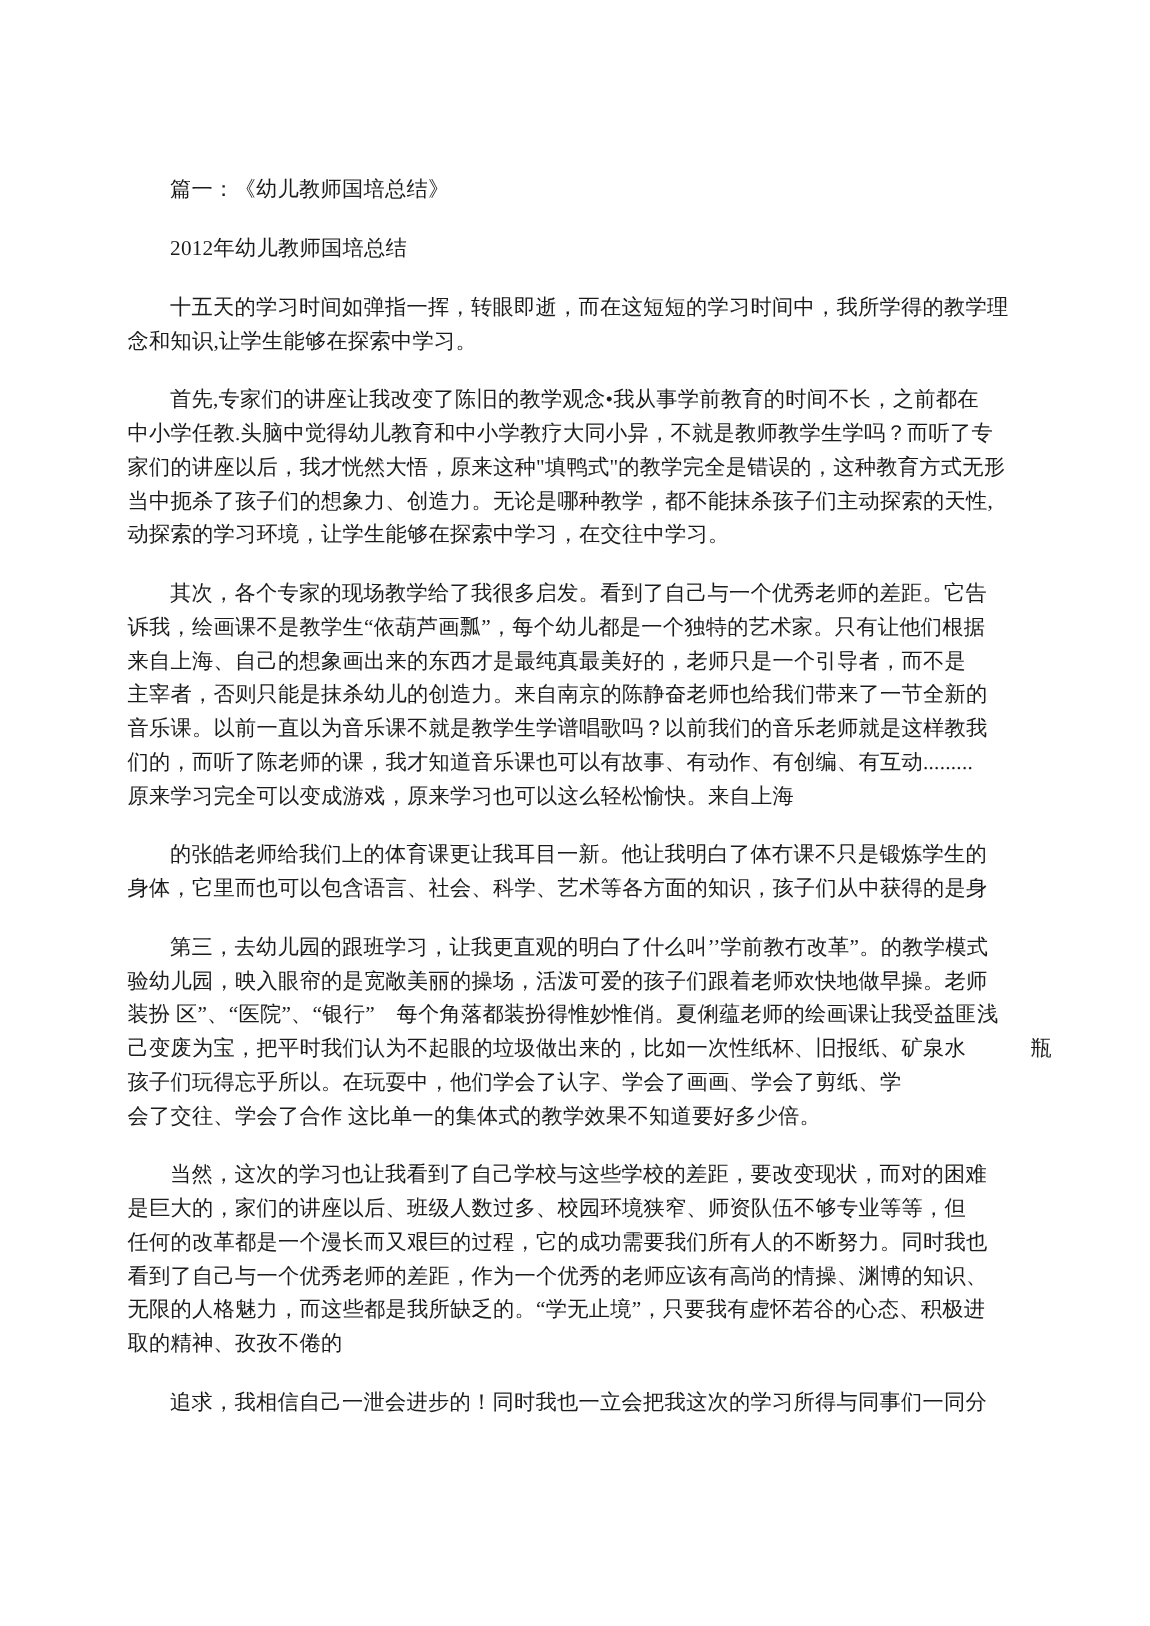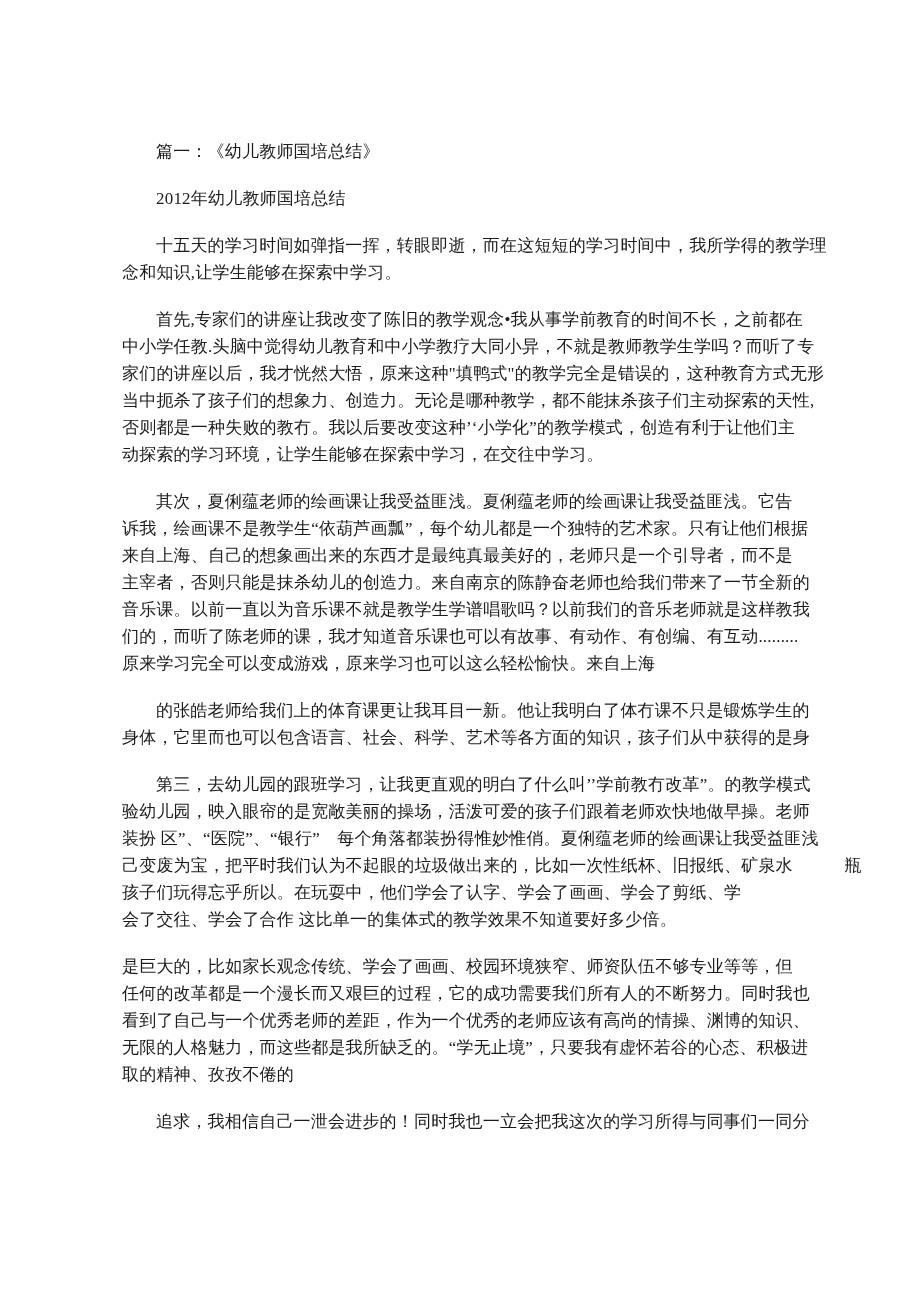--- a/index.html
+++ b/index.html
@@ -11,21 +11,21 @@
     position: relative;
     width: 920px;
     height: 1301px;
     background: #ffffff;
     overflow: hidden;
     font-family: "Liberation Serif", "DejaVu Serif", serif;
   }
   .doc {
     position: absolute;
     top: 138px;
-    left: 122px;
+    left: 102px;
     width: 708px;
     color: #1b1b1b;
   }
   .block {
     margin: 0 0 20px 0;
   }
   .text-line {
     font-size: 17px;
     line-height: 27px;
     height: 27px;
@@ -50,46 +50,46 @@
       </div>
       <div class="block">
         <div class="text-line first">十五天的学习时间如弹指一挥，转眼即逝，而在这短短的学习时间中，我所学得的教学理</div>
         <div class="text-line">念和知识,让学生能够在探索中学习。</div>
       </div>
       <div class="block">
         <div class="text-line first">首先,专家们的讲座让我改变了陈旧的教学观念•我从事学前教育的时间不长，之前都在</div>
         <div class="text-line">中小学任教.头脑中觉得幼儿教育和中小学教疗大同小异，不就是教师教学生学吗？而听了专</div>
         <div class="text-line">家们的讲座以后，我才恍然大悟，原来这种"填鸭式"的教学完全是错误的，这种教育方式无形</div>
         <div class="text-line">当中扼杀了孩子们的想象力、创造力。无论是哪种教学，都不能抹杀孩子们主动探索的天性,</div>
-        <div class="text-line">否则都是一种失败的教冇。我以后要改变这种’‘小学化”的教学模式，创造有利于让他们主</div>
         <div class="text-line">动探索的学习环境，让学生能够在探索中学习，在交往中学习。</div>
       </div>
       <div class="block">
-        <div class="text-line first">其次，夏俐蕴老师的绘画课让我受益匪浅。夏俐蕴老师的绘画课让我受益匪浅。它告</div>
+        <div class="text-line first">其次，各个专家的现场教学给了我很多启发。看到了自己与一个优秀老师的差距。它告</div>
         <div class="text-line">诉我，绘画课不是教学生“依葫芦画瓢”，每个幼儿都是一个独特的艺术家。只有让他们根据</div>
         <div class="text-line">来自上海、自己的想象画出来的东西才是最纯真最美好的，老师只是一个引导者，而不是</div>
         <div class="text-line">主宰者，否则只能是抹杀幼儿的创造力。来自南京的陈静奋老师也给我们带来了一节全新的</div>
         <div class="text-line">音乐课。以前一直以为音乐课不就是教学生学谱唱歌吗？以前我们的音乐老师就是这样教我</div>
         <div class="text-line">们的，而听了陈老师的课，我才知道音乐课也可以有故事、有动作、有创编、有互动.........</div>
         <div class="text-line">原来学习完全可以变成游戏，原来学习也可以这么轻松愉快。来自上海</div>
       </div>
       <div class="block">
         <div class="text-line first">的张皓老师给我们上的体育课更让我耳目一新。他让我明白了体冇课不只是锻炼学生的</div>
         <div class="text-line">身体，它里而也可以包含语言、社会、科学、艺术等各方面的知识，孩子们从中获得的是身</div>
       </div>
       <div class="block">
         <div class="text-line first">第三，去幼儿园的跟班学习，让我更直观的明白了什么叫’’学前教冇改革”。的教学模式</div>
         <div class="text-line">验幼儿园，映入眼帘的是宽敞美丽的操场，活泼可爱的孩子们跟着老师欢快地做早操。老师</div>
         <div class="text-line">装扮 区”、“医院”、“银行”　每个角落都装扮得惟妙惟俏。夏俐蕴老师的绘画课让我受益匪浅</div>
         <div class="text-line">己变废为宝，把平时我们认为不起眼的垃圾做出来的，比如一次性纸杯、旧报纸、矿泉水　　　瓶</div>
         <div class="text-line">孩子们玩得忘乎所以。在玩耍中，他们学会了认字、学会了画画、学会了剪纸、学</div>
         <div class="text-line">会了交往、学会了合作 这比单一的集体式的教学效果不知道要好多少倍。</div>
       </div>
       <div class="block">
-        <div class="text-line">是巨大的，比如家长观念传统、学会了画画、校园环境狭窄、师资队伍不够专业等等，但</div>
+        <div class="text-line first">当然，这次的学习也让我看到了自己学校与这些学校的差距，要改变现状，而对的困难</div>
+        <div class="text-line">是巨大的，家们的讲座以后、班级人数过多、校园环境狭窄、师资队伍不够专业等等，但</div>
         <div class="text-line">任何的改革都是一个漫长而又艰巨的过程，它的成功需要我们所有人的不断努力。同时我也</div>
         <div class="text-line">看到了自己与一个优秀老师的差距，作为一个优秀的老师应该有高尚的情操、渊博的知识、</div>
         <div class="text-line">无限的人格魅力，而这些都是我所缺乏的。“学无止境”，只要我有虚怀若谷的心态、积极进</div>
         <div class="text-line">取的精神、孜孜不倦的</div>
       </div>
       <div class="block">
         <div class="text-line first">追求，我相信自己一泄会进步的！同时我也一立会把我这次的学习所得与同事们一同分</div>
       </div>
     </div>
 </div>

